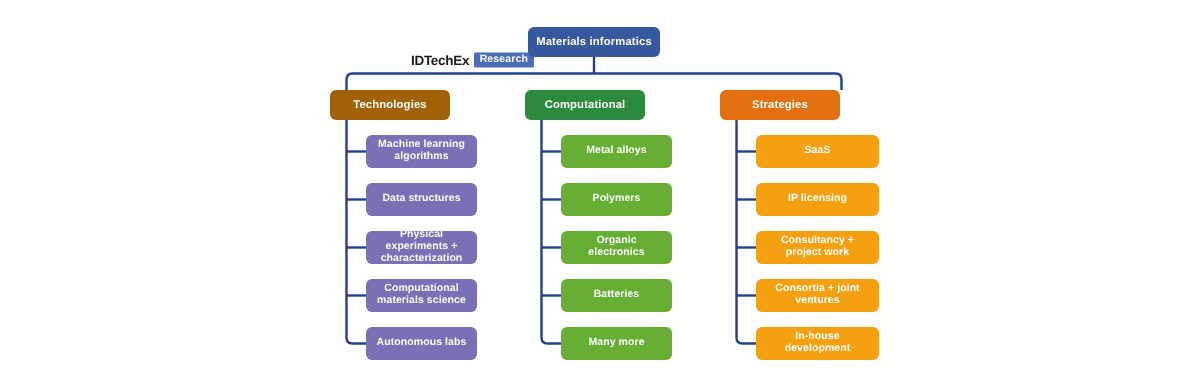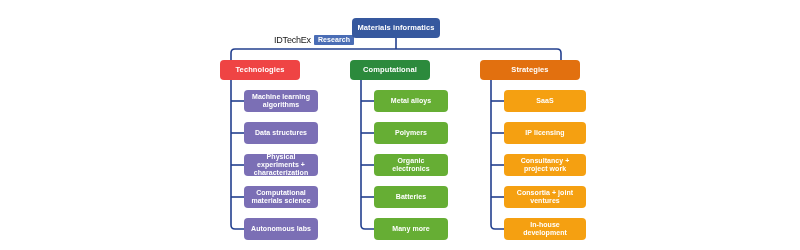--- a/index.html
+++ b/index.html
@@ -53,21 +53,21 @@
   }
   .brand {
     position: absolute;
     display: flex;
     align-items: center;
     gap: 3px;
     white-space: nowrap;
   }
   .brand-name {
     font-size: 9px;
-    font-weight: normal;
+    font-weight: bold;
     color: #1a1a1a;
     letter-spacing: -0.2px;
   }
   .brand-badge {
     font-size: 7px;
     font-weight: bold;
     color: #ffffff;
     background: #4a6db5;
     padding: 1px 4px 1.5px 4px;
     border-radius: 1px;
@@ -106,37 +106,37 @@
     </g>
   </svg>
 
   <div class="brand" style="left:274px; top:35px;">
     <span class="brand-name">IDTechEx</span>
     <span class="brand-badge">Research</span>
   </div>
 
   <div class="node node-root" style="left:352px; top:18px; width:88px; height:20px; background:#36589e;">Materials informatics</div>
 
-  <div class="node node-header" style="left:220px; top:60px; width:80px; height:20px; background:#ef4444;">Technologies</div>
+  <div class="node node-header" style="left:220px; top:60px; width:80px; height:20px; background:#a16207;">Technologies</div>
 
   <div class="node node-leaf" style="left:244px; top:90px; width:74px; height:22px; background:#7b6fb5;">Machine learning algorithms</div>
   <div class="node node-leaf" style="left:244px; top:122px; width:74px; height:22px; background:#7b6fb5;">Data structures</div>
   <div class="node node-leaf" style="left:244px; top:154px; width:74px; height:22px; background:#7b6fb5;">Physical experiments + characterization</div>
   <div class="node node-leaf" style="left:244px; top:186px; width:74px; height:22px; background:#7b6fb5;">Computational materials science</div>
   <div class="node node-leaf" style="left:244px; top:218px; width:74px; height:22px; background:#7b6fb5;">Autonomous labs</div>
 
   <div class="node node-header" style="left:350px; top:60px; width:80px; height:20px; background:#2c8a3c;">Computational</div>
 
   <div class="node node-leaf" style="left:374px; top:90px; width:74px; height:22px; background:#66ae34;">Metal alloys</div>
   <div class="node node-leaf" style="left:374px; top:122px; width:74px; height:22px; background:#66ae34;">Polymers</div>
   <div class="node node-leaf" style="left:374px; top:154px; width:74px; height:22px; background:#66ae34;">Organic electronics</div>
   <div class="node node-leaf" style="left:374px; top:186px; width:74px; height:22px; background:#66ae34;">Batteries</div>
   <div class="node node-leaf" style="left:374px; top:218px; width:74px; height:22px; background:#66ae34;">Many more</div>
 
-  <div class="node node-header" style="left:480px; top:60px; width:100px; height:20px; background:#e2700f;text-align:center;">Strategies</div>
+  <div class="node node-header" style="left:480px; top:60px; width:80px; height:20px; background:#e2700f;text-align:center;">Strategies</div>
 
   <div class="node node-leaf" style="left:504px; top:90px; width:82px; height:22px; background:#f5a011;">SaaS</div>
   <div class="node node-leaf" style="left:504px; top:122px; width:82px; height:22px; background:#f5a011;">IP licensing</div>
   <div class="node node-leaf" style="left:504px; top:154px; width:82px; height:22px; background:#f5a011;">Consultancy + project work</div>
   <div class="node node-leaf" style="left:504px; top:186px; width:82px; height:22px; background:#f5a011;">Consortia + joint ventures</div>
   <div class="node node-leaf" style="left:504px; top:218px; width:82px; height:22px; background:#f5a011;">In-house development</div>
 
 </div>
 
 </body></html>

